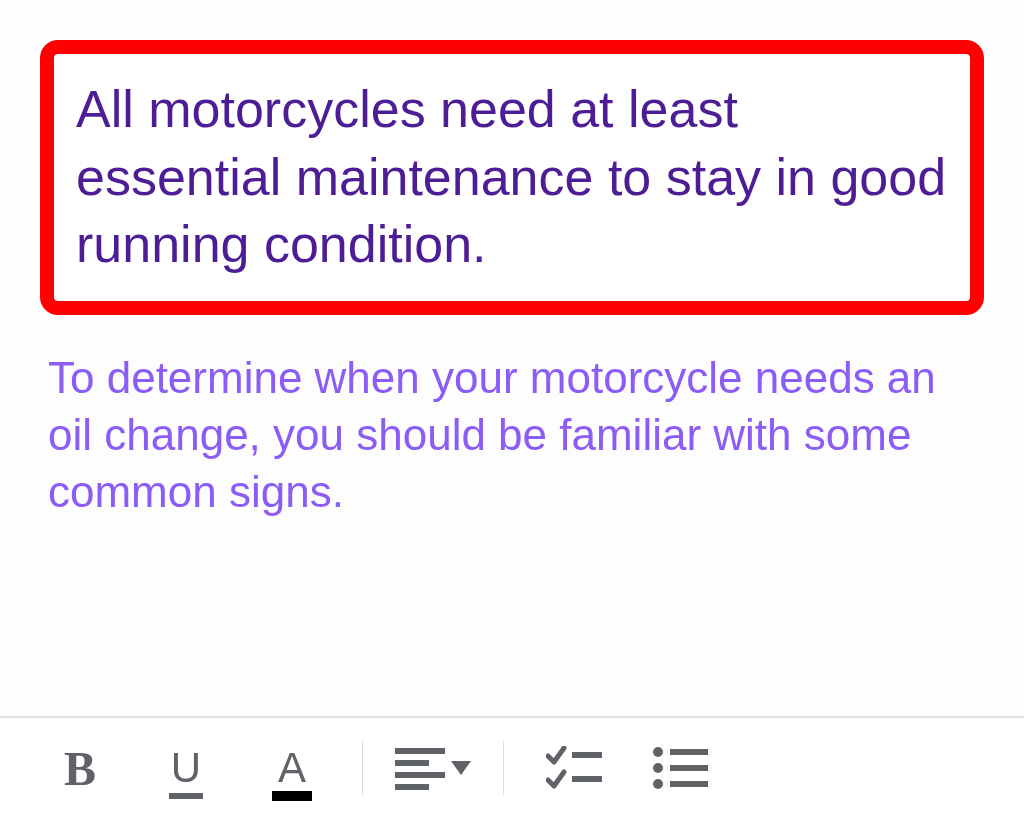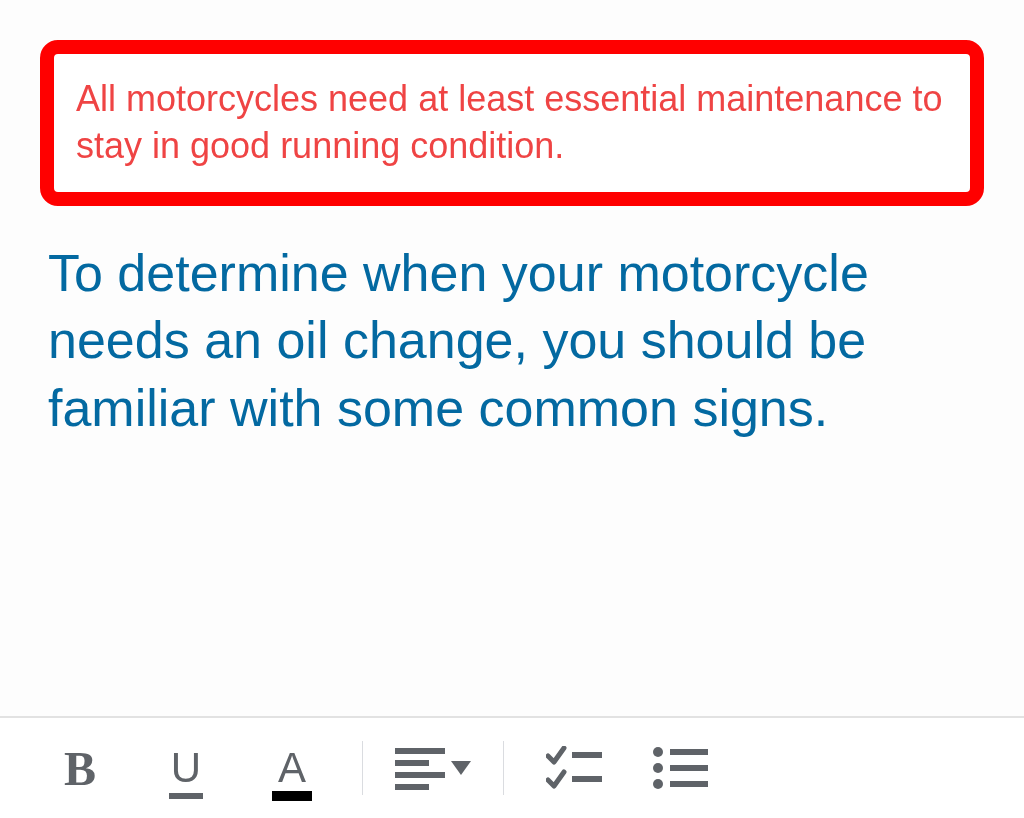--- a/index.html
+++ b/index.html
@@ -15,31 +15,31 @@
       padding: 40px 40px 0 40px;
     }
     .highlighted-box {
       border: 14px solid #ff0000;
       border-radius: 18px;
       padding: 22px 22px 22px 22px;
       margin-bottom: 34px;
       background: #fff;
     }
     .highlighted-box p {
-      color: #ef4444;
-      font-size: 36px;
+      color: #4c1d95;
+      font-size: 52px;
       line-height: 1.3;
       margin-bottom: 36px;
     }
     .highlighted-box p:last-child {
       margin-bottom: 0;
     }
     .regular-paragraph {
-      color: #0369a1;
-      font-size: 52px;
+      color: #8b5cf6;
+      font-size: 44px;
       line-height: 1.3;
       padding: 0 8px;
     }
     .toolbar {
       position: absolute;
       bottom: 0;
       left: 0;
       width: 100%;
       height: 102px;
       border-top: 2px solid #e2e2e2;

